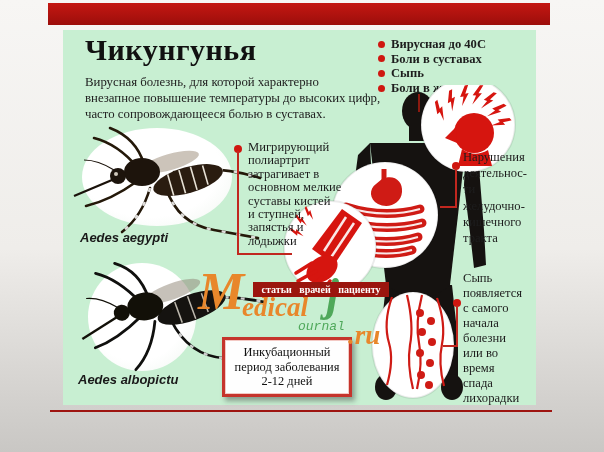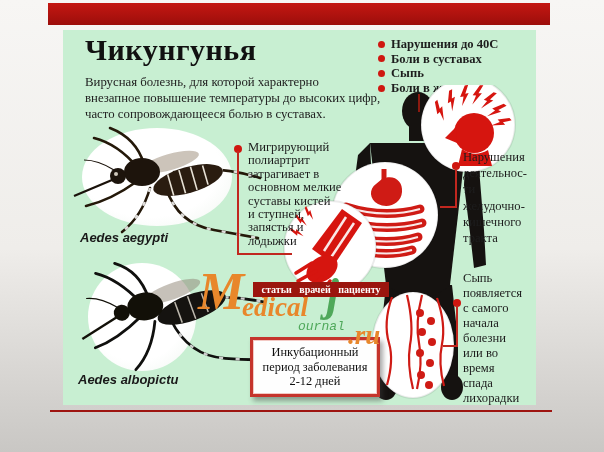--- a/index.html
+++ b/index.html
@@ -24,21 +24,21 @@
   .note{font-size:12.6px;color:#1d1d1d;white-space:pre-line;}
   #note-poly{left:248px;top:141px;line-height:13.4px;width:100px;}
   #note-gi{left:463px;top:149px;line-height:16.2px;width:80px;}
   #note-rash{left:463px;top:271px;line-height:15px;width:80px;}
   .rdot{width:8px;height:8px;border-radius:50%;background:#cf1710;}
   .rline{background:#c1271f;}
   
   #incubation{left:222px;top:337px;width:124px;height:54px;background:#fefefe;
     border:3px solid #c5342c;box-shadow:3px 4px 5px rgba(60,60,60,.45), inset 0 0 0 1px #f3c9c4;
     display:flex;align-items:center;justify-content:center;text-align:center;
-    font-size:12.4px;line-height:14.5px;color:#111;white-space:pre-line;margin-left:28px;}
+    font-size:12.4px;line-height:14.5px;color:#111;white-space:pre-line;}
   
   .mos-label{font-family:"Liberation Sans",sans-serif;font-style:italic;font-weight:bold;
     font-size:13px;color:#1a1a1a;}
   #mos1-label{left:80px;top:230px;width:160px;}
   #mos2-label{left:78px;top:372px;width:160px;}
   
   .mos-ellipse{background:radial-gradient(ellipse at 45% 40%, #ffffff 60%, #eef4ee 100%);border-radius:50%;}
   #mos1-ellipse{left:82px;top:128px;width:150px;height:98px;}
   #mos2-ellipse{left:88px;top:263px;width:108px;height:108px;}
   
@@ -61,21 +61,21 @@
   <div class="abs" id="green-panel"></div>
 
   <div class="abs" id="subtitle">Вирусная болезнь, для которой характерно
 внезапное повышение температуры до высоких цифр,
 часто сопровождающееся болью в суставах.</div>
   <div class="abs" id="title">Чикунгунья</div>
 
   <div class="abs" id="symptoms">
     <div class="sym-row">
       <span class="dot"></span>
-      <span class="sym-label">Нарушения до 40С</span>
+      <span class="sym-label">Вирусная до 40С</span>
     </div>
     <div class="sym-row">
       <span class="dot"></span>
       <span class="sym-label">Боли в суставах</span>
     </div>
     <div class="sym-row">
       <span class="dot"></span>
       <span class="sym-label">Сыпь</span>
     </div>
     <div class="sym-row">

